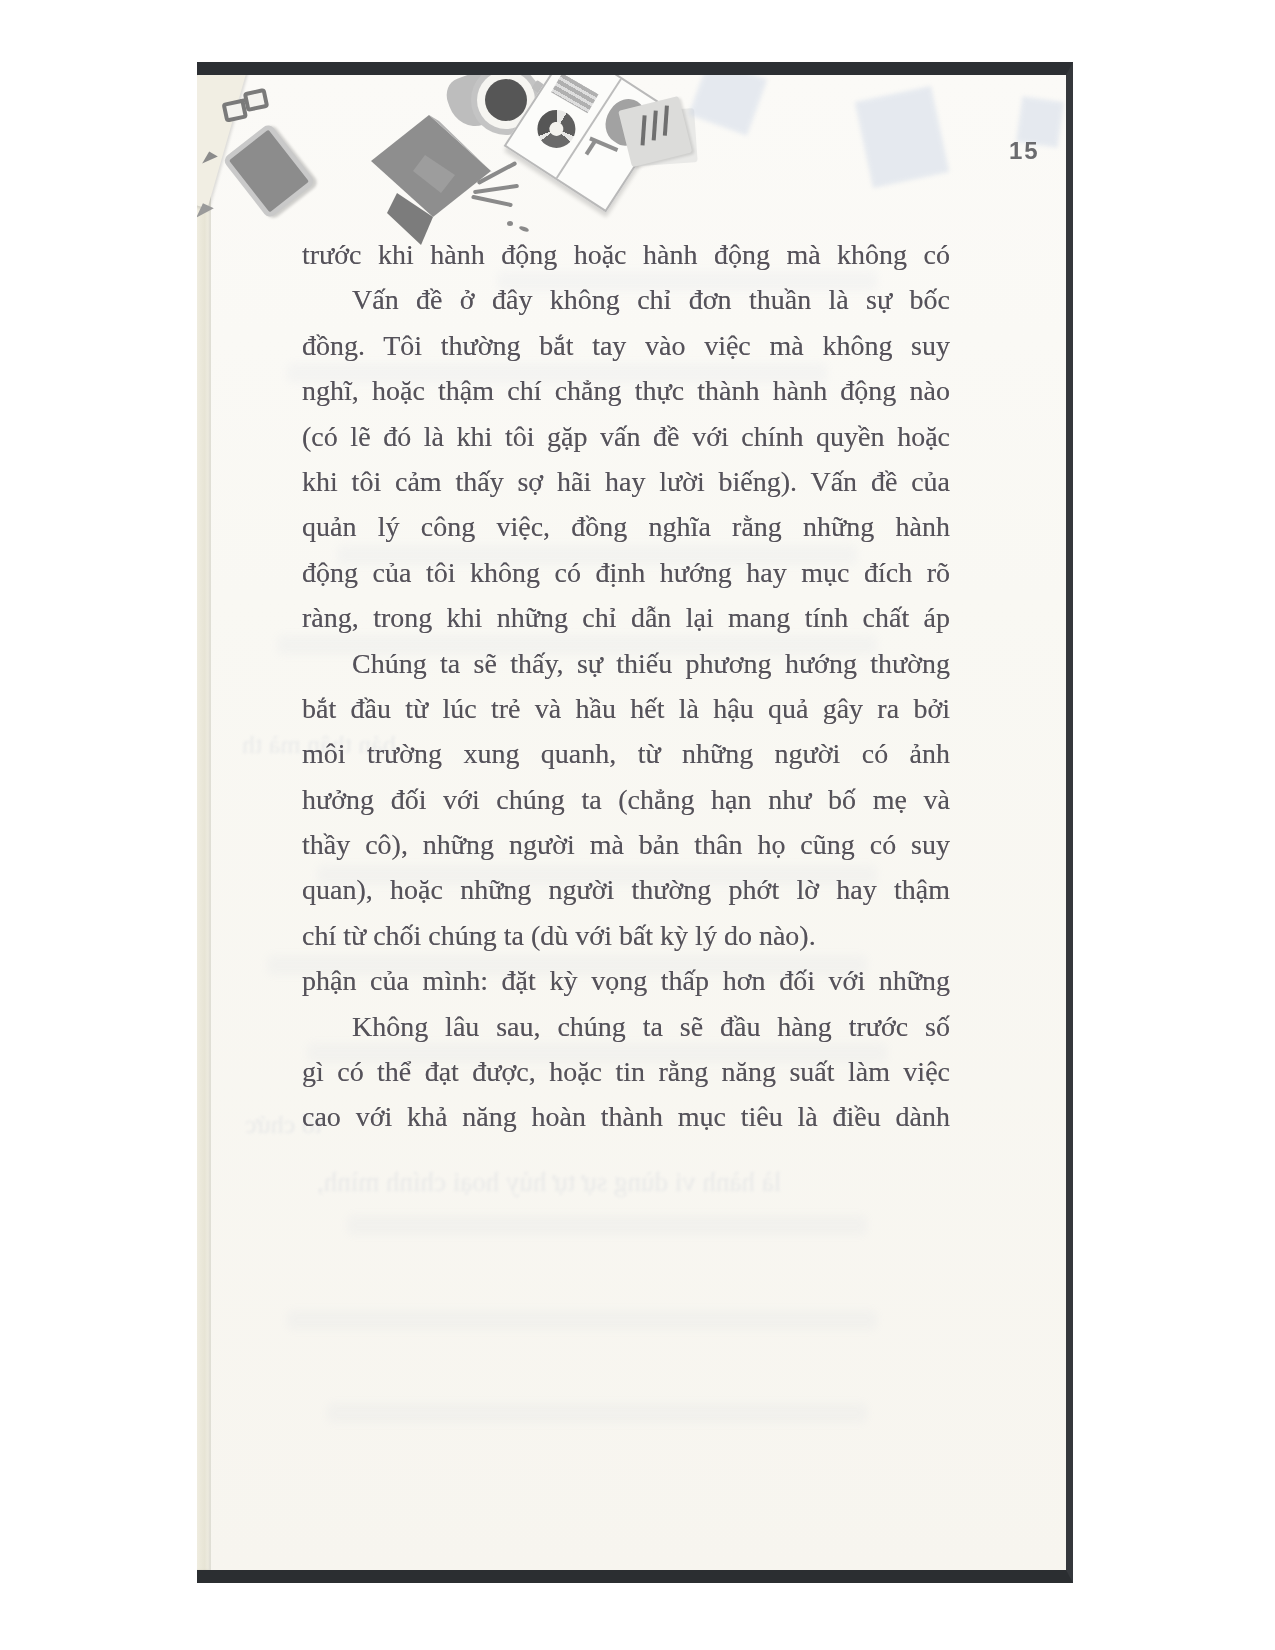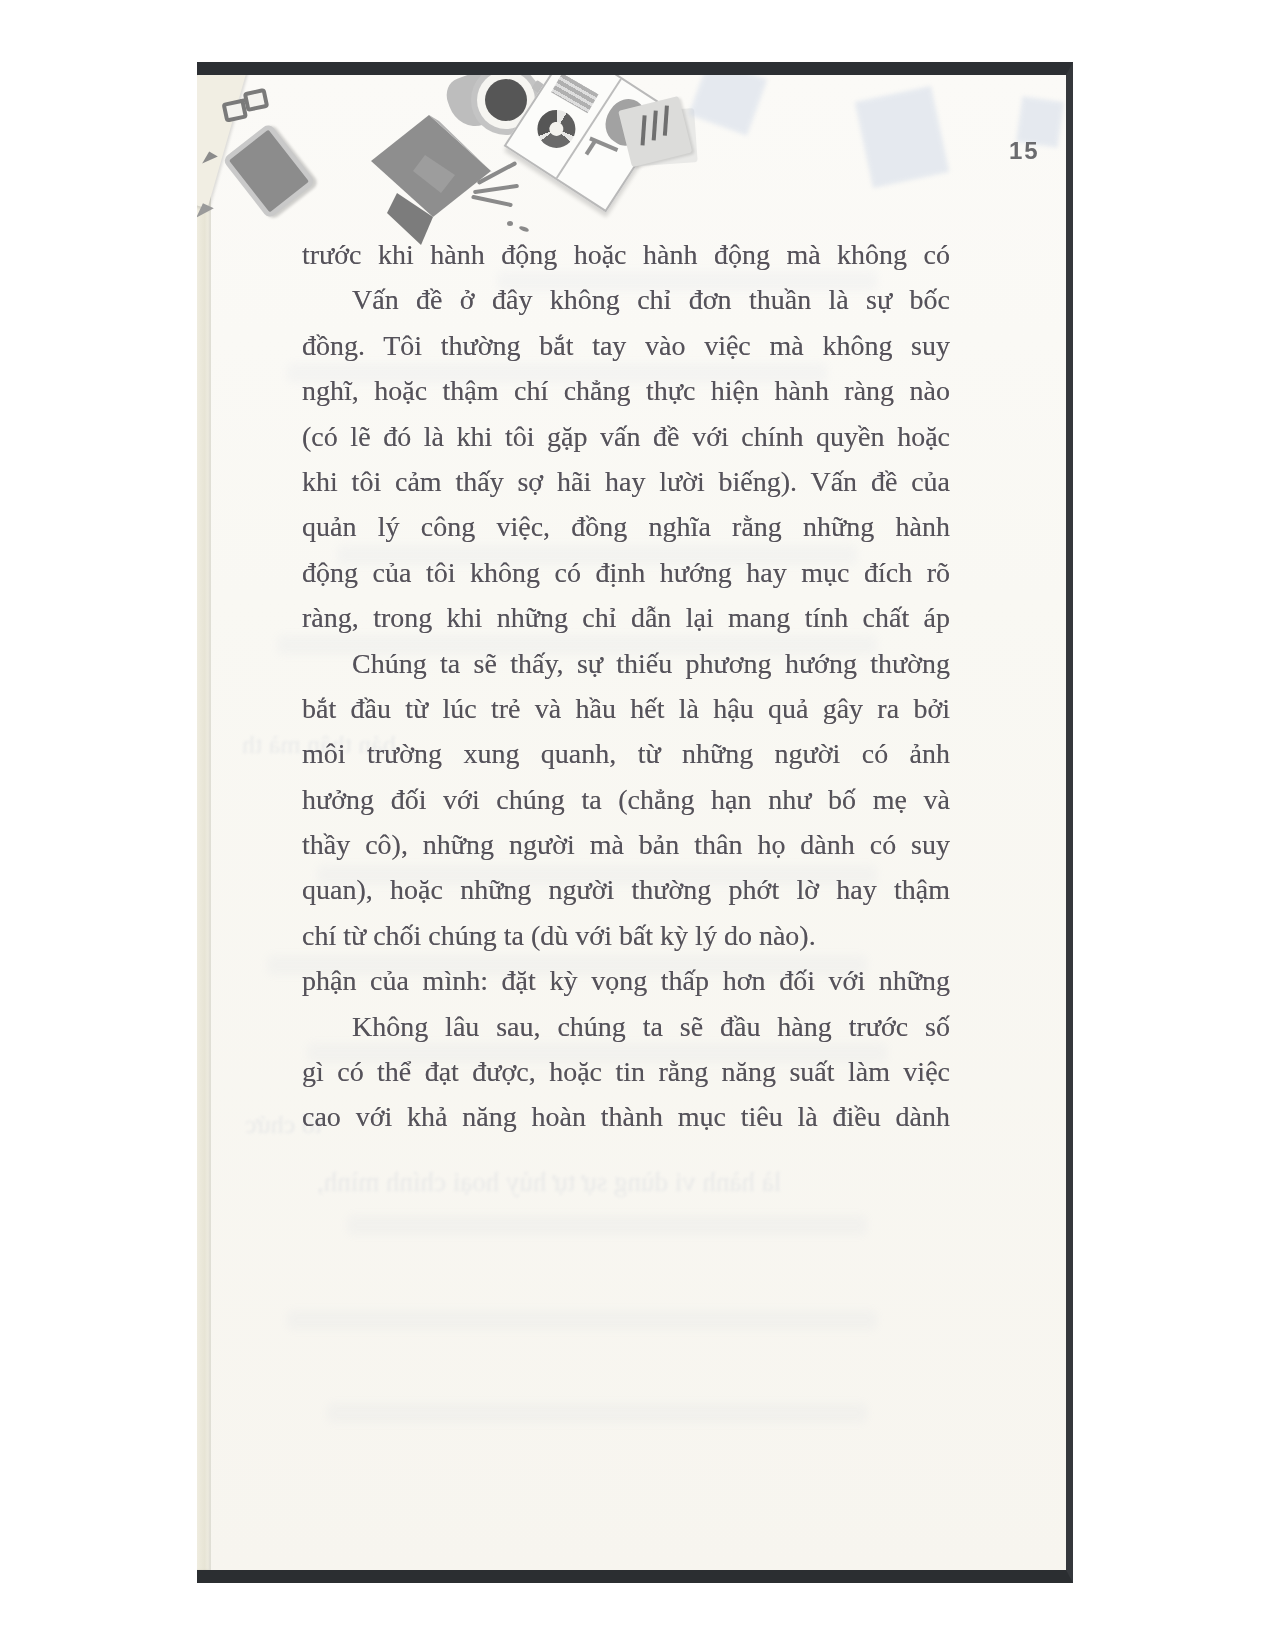--- a/index.html
+++ b/index.html
@@ -208,32 +208,32 @@
         <div class="bleed-text" style="left: 45px; top: 655px; font-size: 26px;">bản thân mà th</div>
         <div class="bleed-text" style="left: 48px; top: 1035px; font-size: 26px;">tổ chức</div>
         <div class="bleed-text" style="left: 120px; top: 1092px; font-size: 27px;">là hành vi dùng sự tự hủy hoại chính mình,</div>
       </div>
 
     <div class="text-block" id="text-block">
         <div class="line">trước khi hành động hoặc hành động mà không có</div>
         <div class="paragraph"></div>
         <div class="line indent">Vấn đề ở đây không chỉ đơn thuần là sự bốc</div>
         <div class="line">đồng. Tôi thường bắt tay vào việc mà không suy</div>
-        <div class="line">nghĩ, hoặc thậm chí chẳng thực hiện hành ràng nào</div>
+        <div class="line">nghĩ, hoặc thậm chí chẳng thực thành hành động nào</div>
         <div class="line">(có lẽ đó là khi tôi gặp vấn đề với chính quyền hoặc</div>
         <div class="line">khi tôi cảm thấy sợ hãi hay lười biếng). Vấn đề của</div>
         <div class="line">quản lý công việc, đồng nghĩa rằng những hành</div>
         <div class="line">động của tôi không có định hướng hay mục đích rõ</div>
         <div class="line">ràng, trong khi những chỉ dẫn lại mang tính chất áp</div>
         <div class="paragraph"></div>
         <div class="line indent">Chúng ta sẽ thấy, sự thiếu phương hướng thường</div>
         <div class="line">bắt đầu từ lúc trẻ và hầu hết là hậu quả gây ra bởi</div>
         <div class="line">môi trường xung quanh, từ những người có ảnh</div>
         <div class="line">hưởng đối với chúng ta (chẳng hạn như bố mẹ và</div>
-        <div class="line">thầy cô), những người mà bản thân họ dành có suy</div>
+        <div class="line">thầy cô), những người mà bản thân họ cũng có suy</div>
         <div class="line">quan), hoặc những người thường phớt lờ hay thậm</div>
         <div class="line left-last">chí từ chối chúng ta (dù với bất kỳ lý do nào).</div>
         <div class="paragraph"></div>
         <div class="line">phận của mình: đặt kỳ vọng thấp hơn đối với những</div>
         <div class="line indent">Không lâu sau, chúng ta sẽ đầu hàng trước số</div>
         <div class="line">gì có thể đạt được, hoặc tin rằng năng suất làm việc</div>
         <div class="line">cao với khả năng hoàn thành mục tiêu là điều dành</div>
         <div class="paragraph"></div>
       </div>
 

